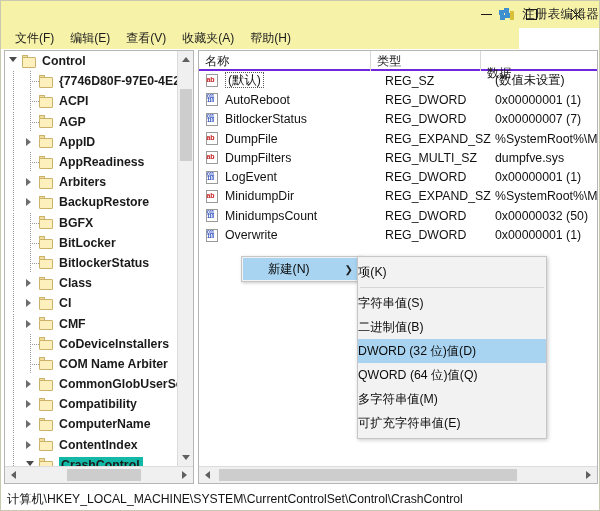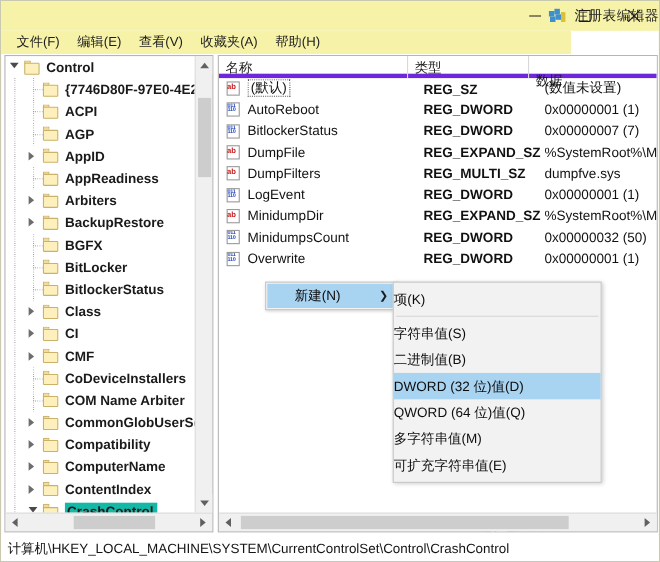--- a/index.html
+++ b/index.html
@@ -150,21 +150,21 @@
 
   
   #listpane {
     position: absolute; left: 197px; top: 49px; width: 400px; height: 434px;
     background: #ffffff;
     border: 1px solid #b5b5b5;
     overflow: hidden;
   }
   #listheader {
     position: absolute; left: 0; top: 0; right: 0; height: 20px;
-    background: #ffffff; border-bottom: 4px solid #6d28d9;
+    background: #ffffff; border-bottom: 2px solid #6d28d9;
     display: flex;
   }
   .hcell {
     font-size: 12.2px; color: #1a1a1a; padding-left: 6px;
     display: flex; align-items: center;
     border-right: 1px solid #d8d8d8; height: 20px;
   }
   .hcell.last { border-right: none; margin-top: 12px; }
   #listrows {
     position: absolute; left: 0; top: 20px; right: 0; bottom: 17px;
@@ -182,21 +182,21 @@
   .licon .badge {
     position: absolute; left: 0; top: 1px; width: 11px; height: 8px;
     font-size: 6px; line-height: 4px; font-weight: bold;
     text-align: center; overflow: hidden;
     font-family: "Liberation Sans", sans-serif;
   }
   .licon.str .badge { color: #c62222; padding-top: 1px; font-size: 7px; line-height: 8px; }
   .licon.dw .badge { color: #2244bb; font-size: 5px; line-height: 4px; letter-spacing: -0.3px; }
   .lname { width: 160px; overflow: hidden; }
   .lname.dotted span { border: 1px dotted #5a5a5a; padding: 0 2px; }
-  .ltype { width: 110px; overflow: hidden; font-weight: bold; }
+  .ltype { width: 110px; overflow: hidden; }
   .ldata { flex: 1; overflow: hidden; }
 
   
   #watermark {
     position: absolute; left: 206px; top: 425px;
     width: 140px; text-align: center;
     pointer-events: none;
   }
   #wm-row { display: flex; align-items: center; justify-content: center; gap: 4px; }
   #wm-it {

